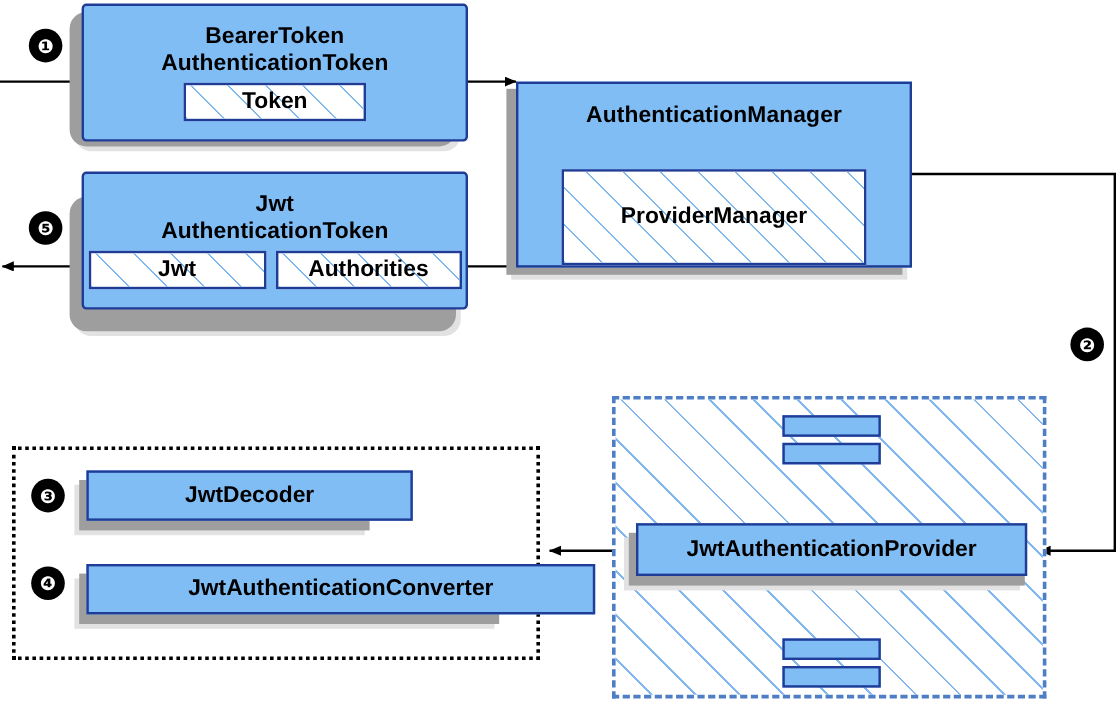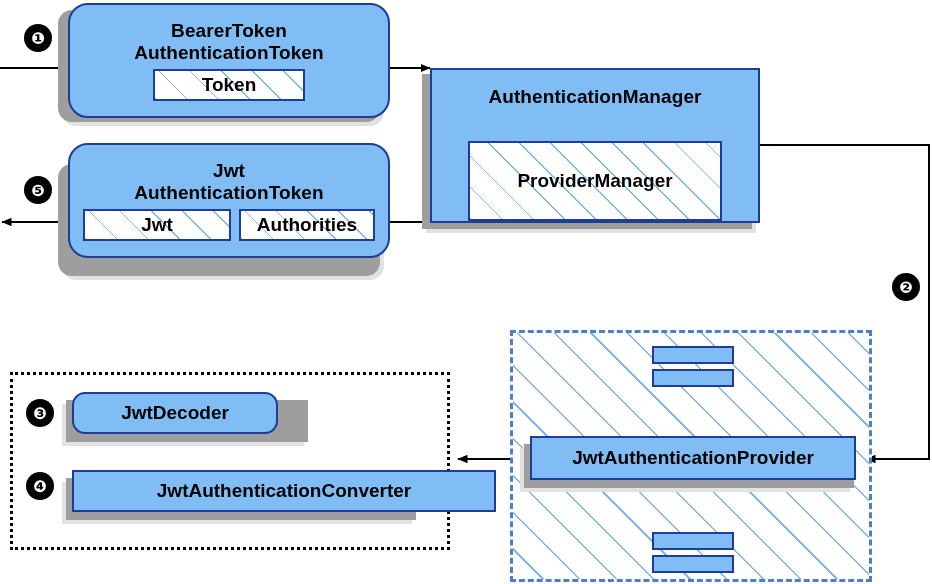--- a/index.html
+++ b/index.html
@@ -27,21 +27,21 @@
     border:2px solid #1F3C96;
     display:flex;
     flex-direction:column;
     align-items:center;
     justify-content:center;
     color:#000000;
     font-weight:bold;
     text-align:center;
     z-index:5;
   }
-  .node.rounded{ border-radius:20px; }
+  .node.rounded{ border-radius:4px; }
   
   .shadow{
     position:absolute;
     background:#9E9E9E;
     z-index:3;
   }
   .shadow.light{
     background:#E2E2E2;
     z-index:2;
   }
@@ -212,30 +212,30 @@
   <div class="node rounded" style="left:68px; top:143px; width:322px; height:115px;">
     <div class="node-title" style="font-size:19px; margin-bottom:6px;">
       <div>Jwt</div>
       <div>AuthenticationToken</div>
     </div>
     <div style="display:flex; gap:8px; align-items:center;">
       <div class="inner-box" style="width:148px; height:32px; font-size:19px;">
         <span class="hatch"></span>
         <span class="ib-label">Jwt</span>
       </div>
-      <div class="inner-box" style="width:136px; height:32px; font-size:19px;">
+      <div class="inner-box" style="width:155px; height:32px; font-size:19px;">
         <span class="hatch"></span>
         <span class="ib-label">Authorities</span>
       </div>
     </div>
   </div>
 
   <div class="shadow light" style="left:62px; top:404px; width:242px; height:42px;"></div>
   <div class="shadow" style="left:66px; top:400px; width:242px; height:42px;"></div>
-  <div class="node" style="left:72px; top:392px; width:206px; height:42px; font-size:19px;border-radius:13px;">
+  <div class="node" style="left:72px; top:392px; width:272px; height:42px; font-size:19px;">
     <span>JwtDecoder</span>
   </div>
 
   <div class="shadow light" style="left:62px; top:482px; width:350px; height:42px;"></div>
   <div class="shadow" style="left:66px; top:478px; width:350px; height:42px;"></div>
   <div class="node" style="left:72px; top:470px; width:424px; height:42px; font-size:19px;">
     <span>JwtAuthenticationConverter</span>
   </div>
 
   <div class="shadow light" style="left:520px; top:448px; width:330px; height:44px;"></div>

